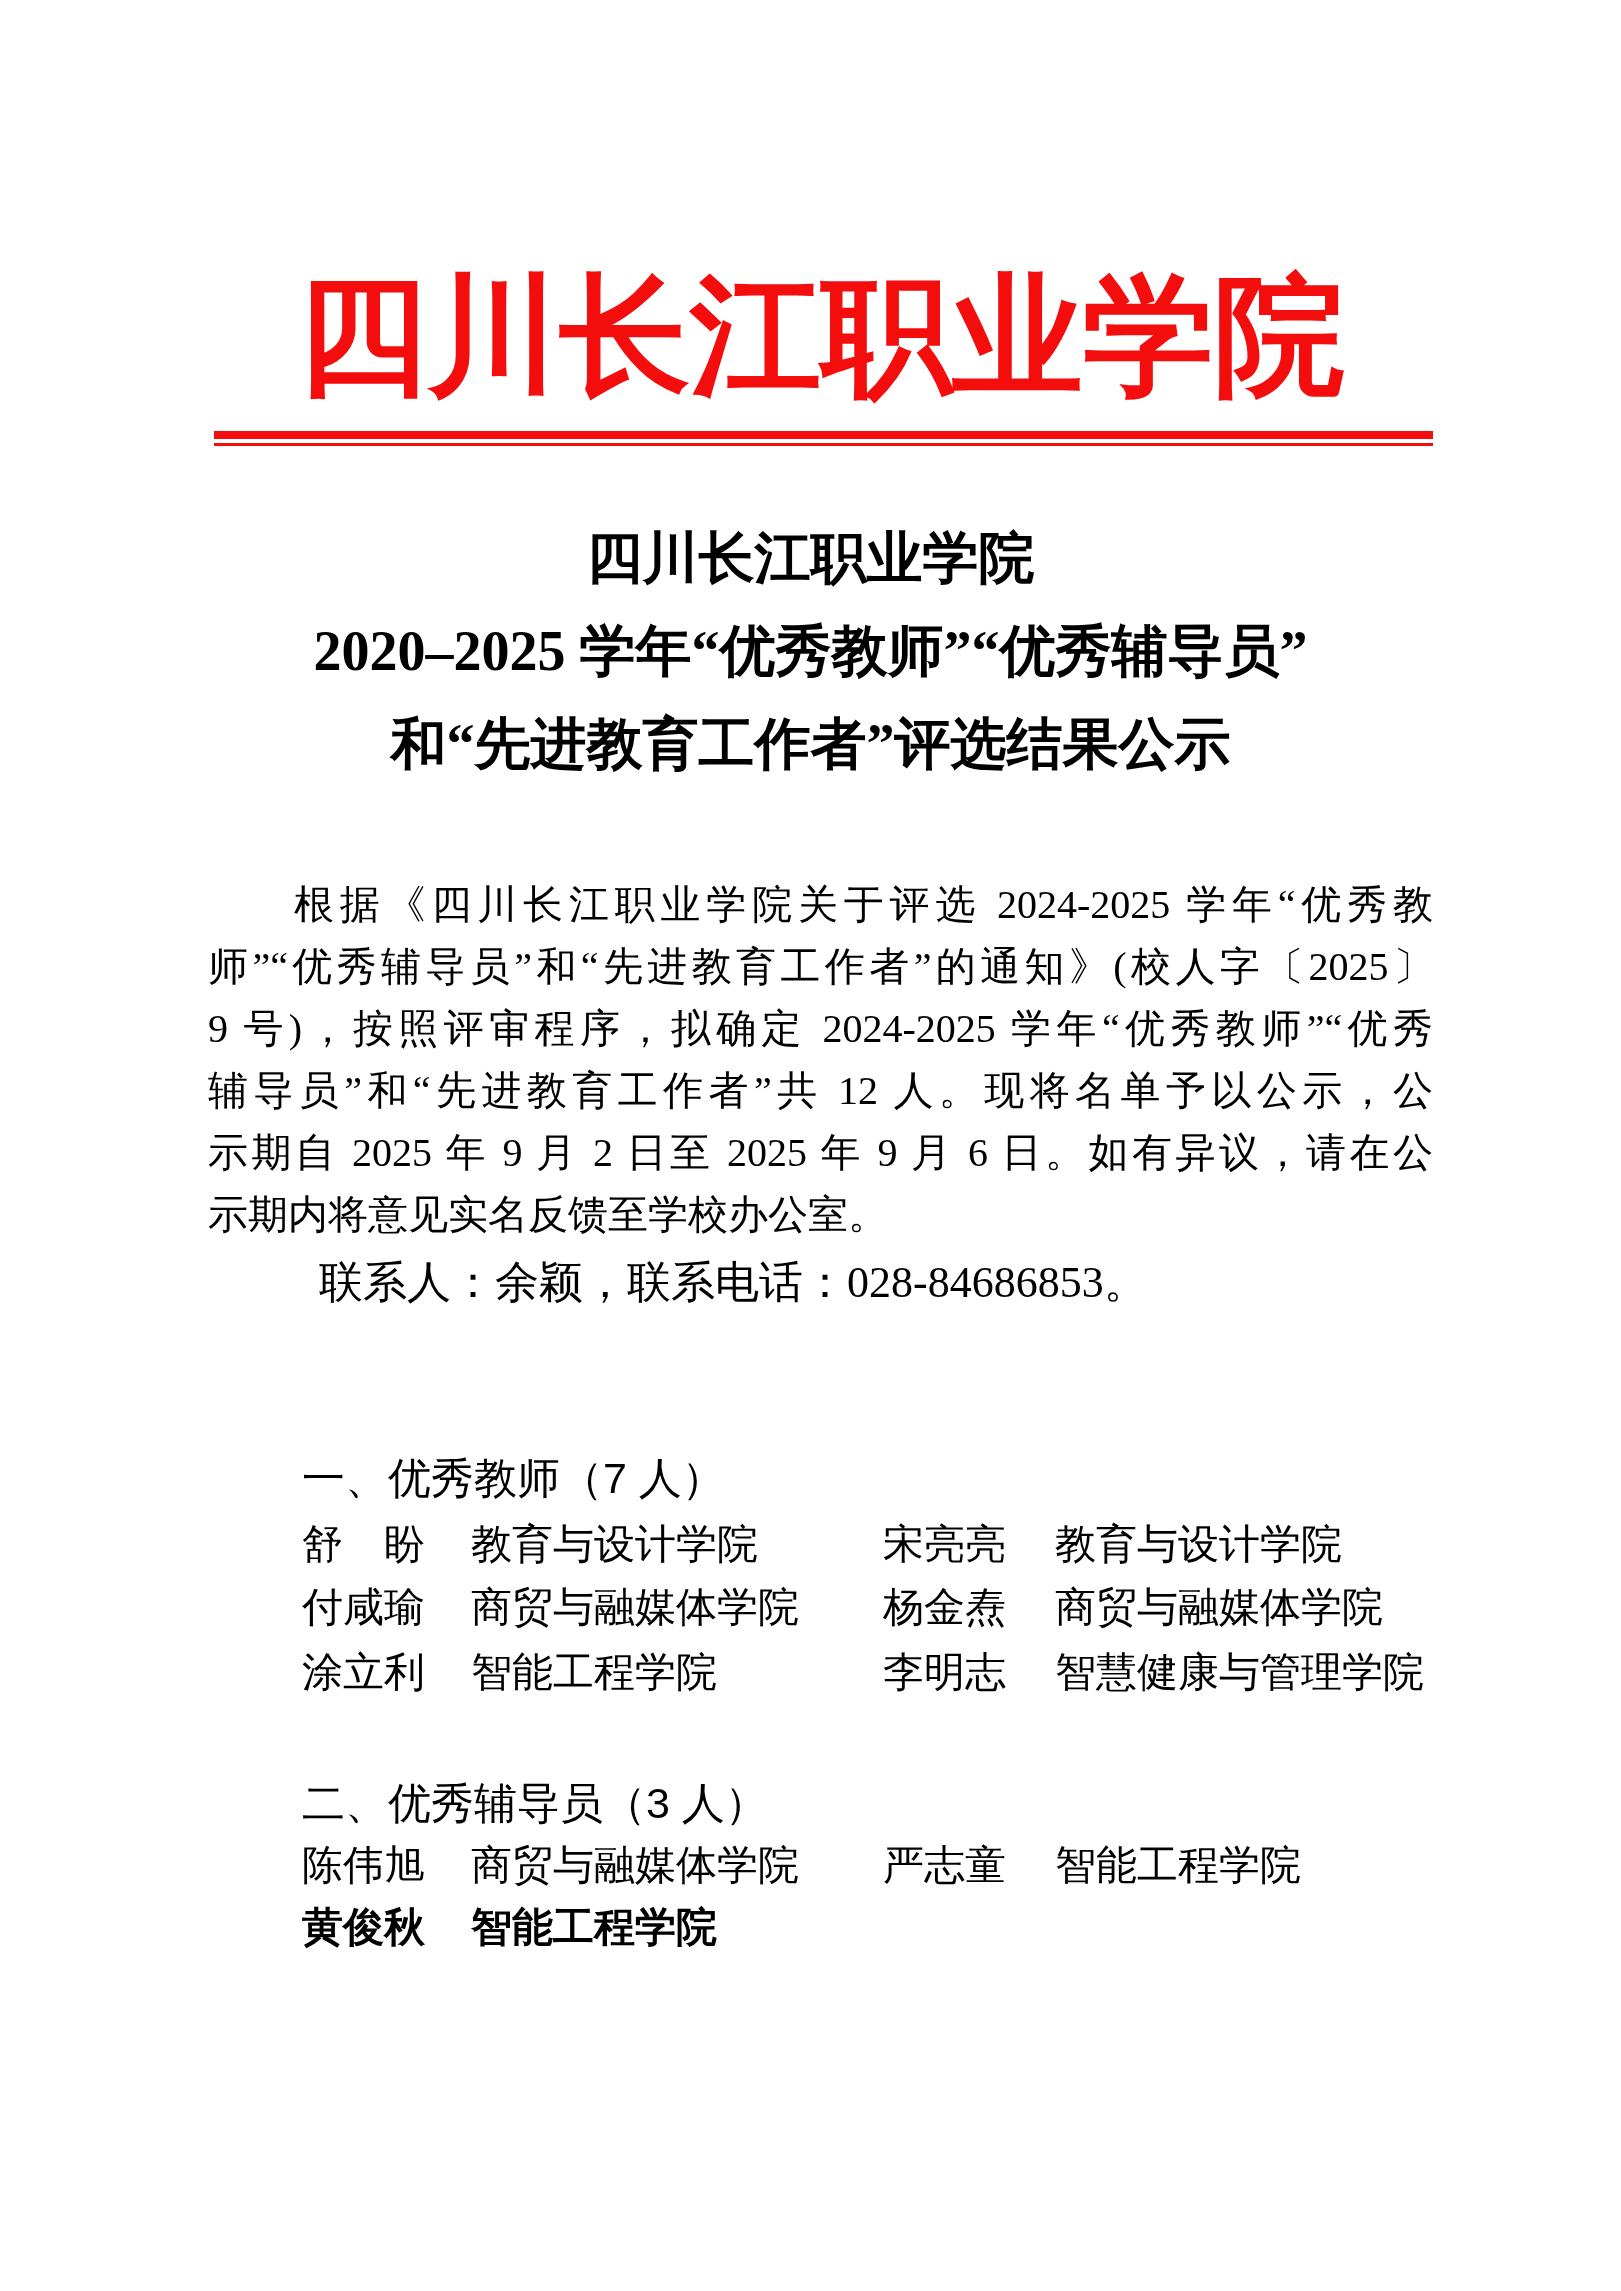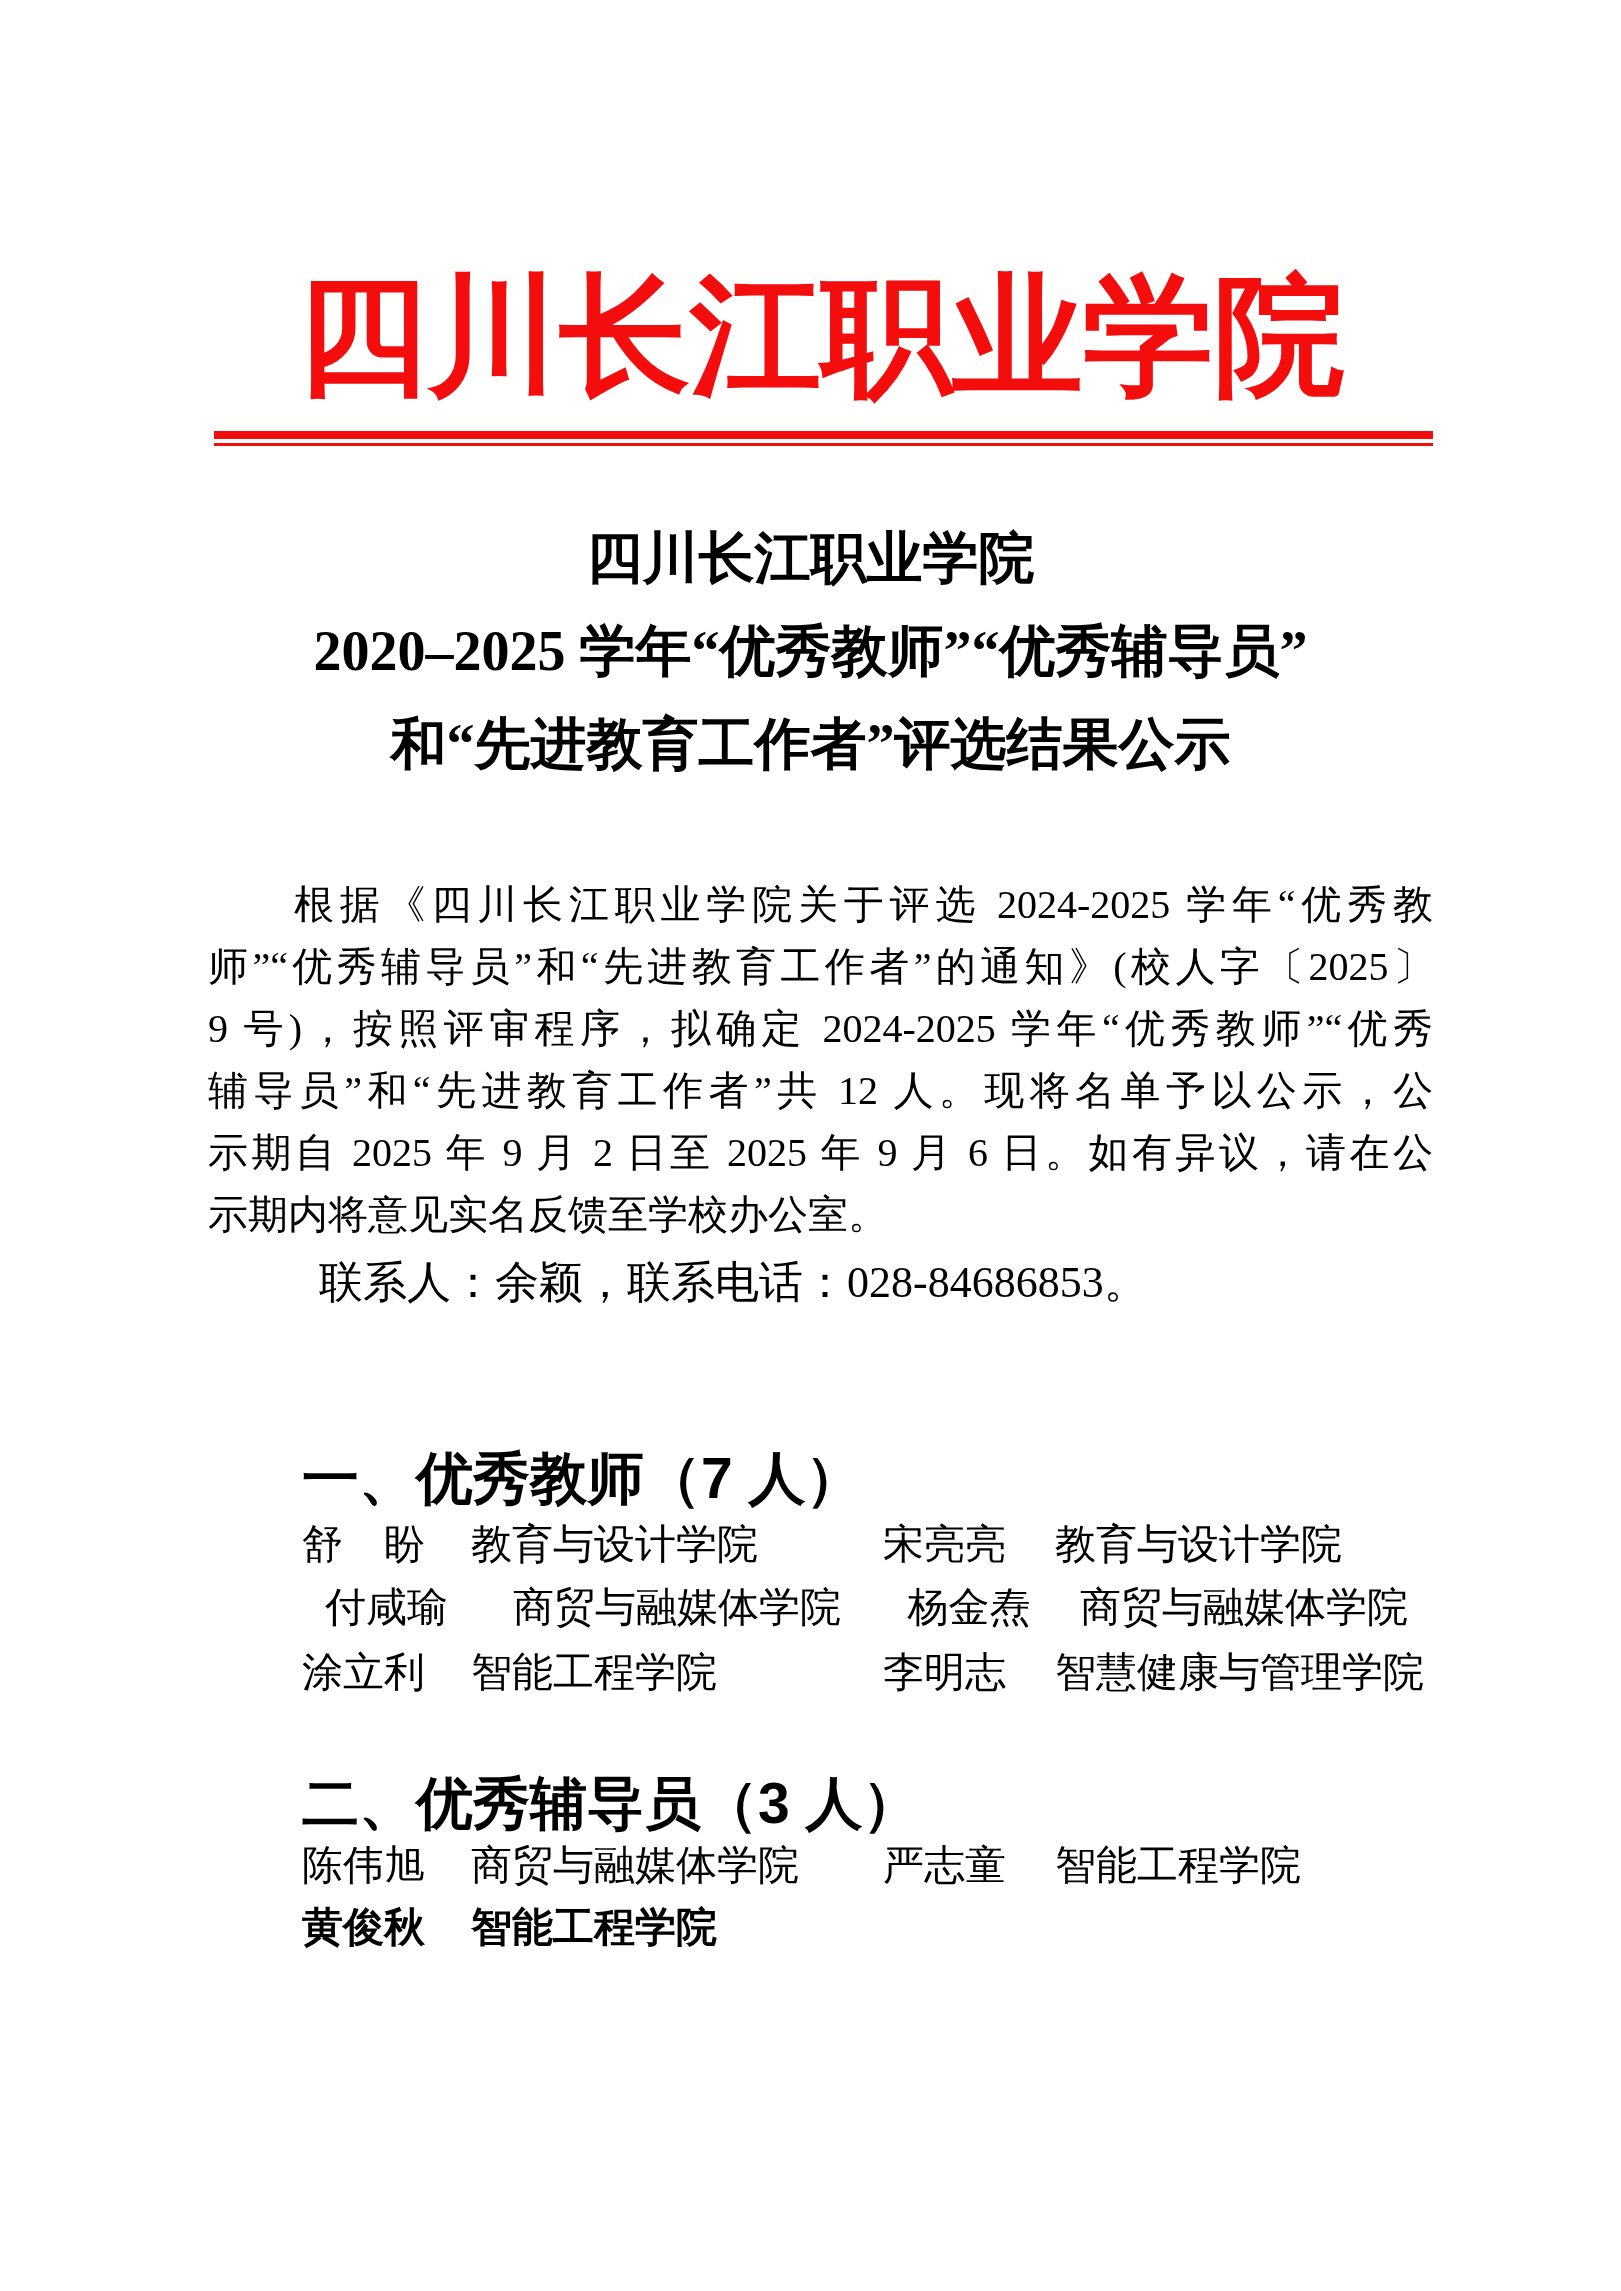--- a/index.html
+++ b/index.html
@@ -63,38 +63,38 @@
     line-height:62px;
     padding-left:111px;
     box-sizing:border-box;
     white-space:nowrap;
   }
   
   .section-heading{
     position:absolute;
     left:302px;
     font-family:"Liberation Sans","DejaVu Sans",sans-serif;
-    font-weight:bold;
-    font-size:57px;
+    font-weight:normal;
+    font-size:43px;
     line-height:61px;
     white-space:nowrap;
   }
   .roster-row{
     position:absolute;
     left:302px;
     width:1131px;
     display:grid;
     grid-template-columns:169px 412px 172px auto;
     font-size:41px;
     line-height:61px;
     white-space:nowrap;
   }
   .h1{top:1448px;}
   .r1{top:1514px;}
-  .r2{top:1577px;text-align:center;}
+  .r2{top:1577px;}
   .r3{top:1642px;font-family:Liberation Serif, serif;}
   .r4{top:1710px;}
   .h2{top:1773px;}
   .r5{top:1835px;}
   .r6{top:1897px;font-weight:bold;}
   
   .page-number{
     position:absolute;
     left:1280px; top:2076px;
     font-size:39px;

